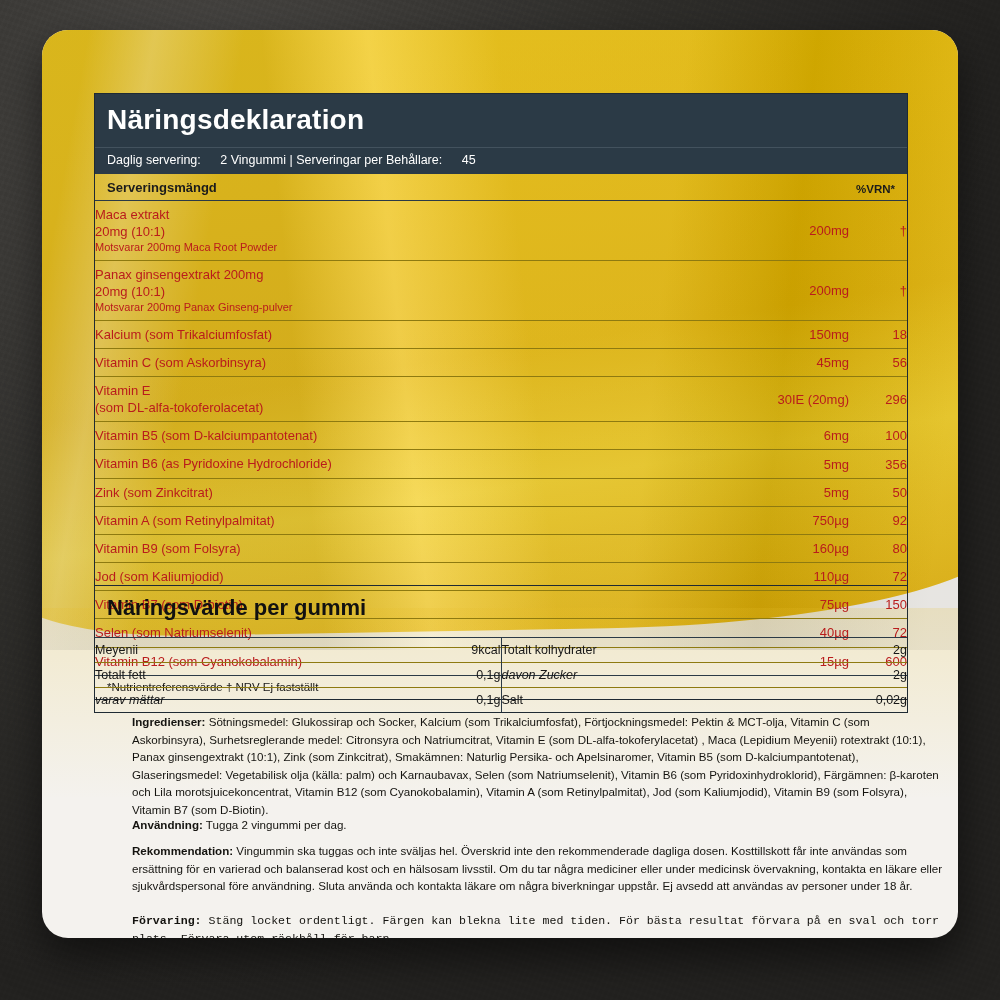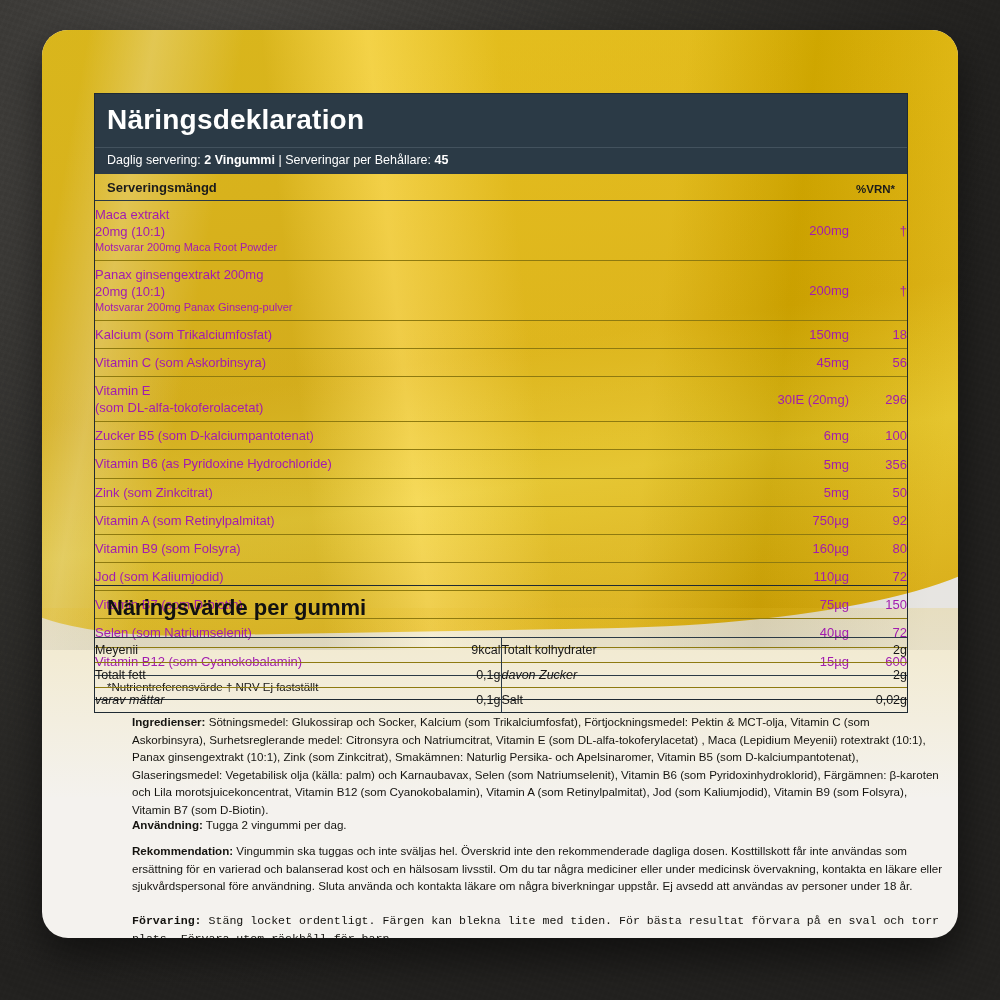--- a/index.html
+++ b/index.html
@@ -64,31 +64,31 @@
     font-size:28px;font-weight:bold;
     padding:10px 12px 11px 12px;
     letter-spacing:.2px;
   }
   .panel-serv{
     background:#2b3a46;color:#fff;
     font-size:12.5px;
     padding:5px 12px 7px 12px;
     border-top:1px solid #43525e;
   }
-  .panel-serv b{font-weight:bold;}
+  .panel-serv b{font-weight:normal;margin-left:16px;}
   .amt-head{
     display:flex;align-items:flex-end;justify-content:space-between;
     font-size:13px;font-weight:bold;color:#1b1b1b;
     padding:6px 12px 5px 12px;
     border-bottom:1px solid #2b3a46;
   }
   .amt-head .vrn{font-size:11.5px;}
   table.facts{width:100%;border-collapse:collapse;}
   table.facts td{
-    font-size:13px;color:#a21caf;
+    font-size:13px;color:#b91c1c;
     padding:5px 0 5px 0;
     border-bottom:1px solid #8e7a10;
     vertical-align:middle;
   }
   table.facts tr:last-child td{border-bottom:none;}
   td.nm{padding-left:12px;line-height:1.32;}
   td.val{text-align:right;width:120px;padding-right:14px;}
   td.pct{text-align:right;width:58px;padding-right:12px;}
   .sub{font-size:11px;display:block;}
   .footnote{
@@ -177,21 +177,21 @@
               <td class="nm">Vitamin C (som Askorbinsyra)</td>
               <td class="val">45mg</td>
               <td class="pct">56</td>
             </tr>
             <tr>
               <td class="nm">Vitamin E<span class="sub" style="font-size: 13px;">(som DL-alfa-tokoferolacetat)</span></td>
               <td class="val">30IE (20mg)</td>
               <td class="pct">296</td>
             </tr>
             <tr>
-              <td class="nm">Zucker B5 (som D-kalciumpantotenat)</td>
+              <td class="nm">Vitamin B5 (som D-kalciumpantotenat)</td>
               <td class="val">6mg</td>
               <td class="pct">100</td>
             </tr>
             <tr>
               <td class="nm">Vitamin B6 (as Pyridoxine Hydrochloride)</td>
               <td class="val">5mg</td>
               <td class="pct">356</td>
             </tr>
             <tr>
               <td class="nm">Zink (som Zinkcitrat)</td>

